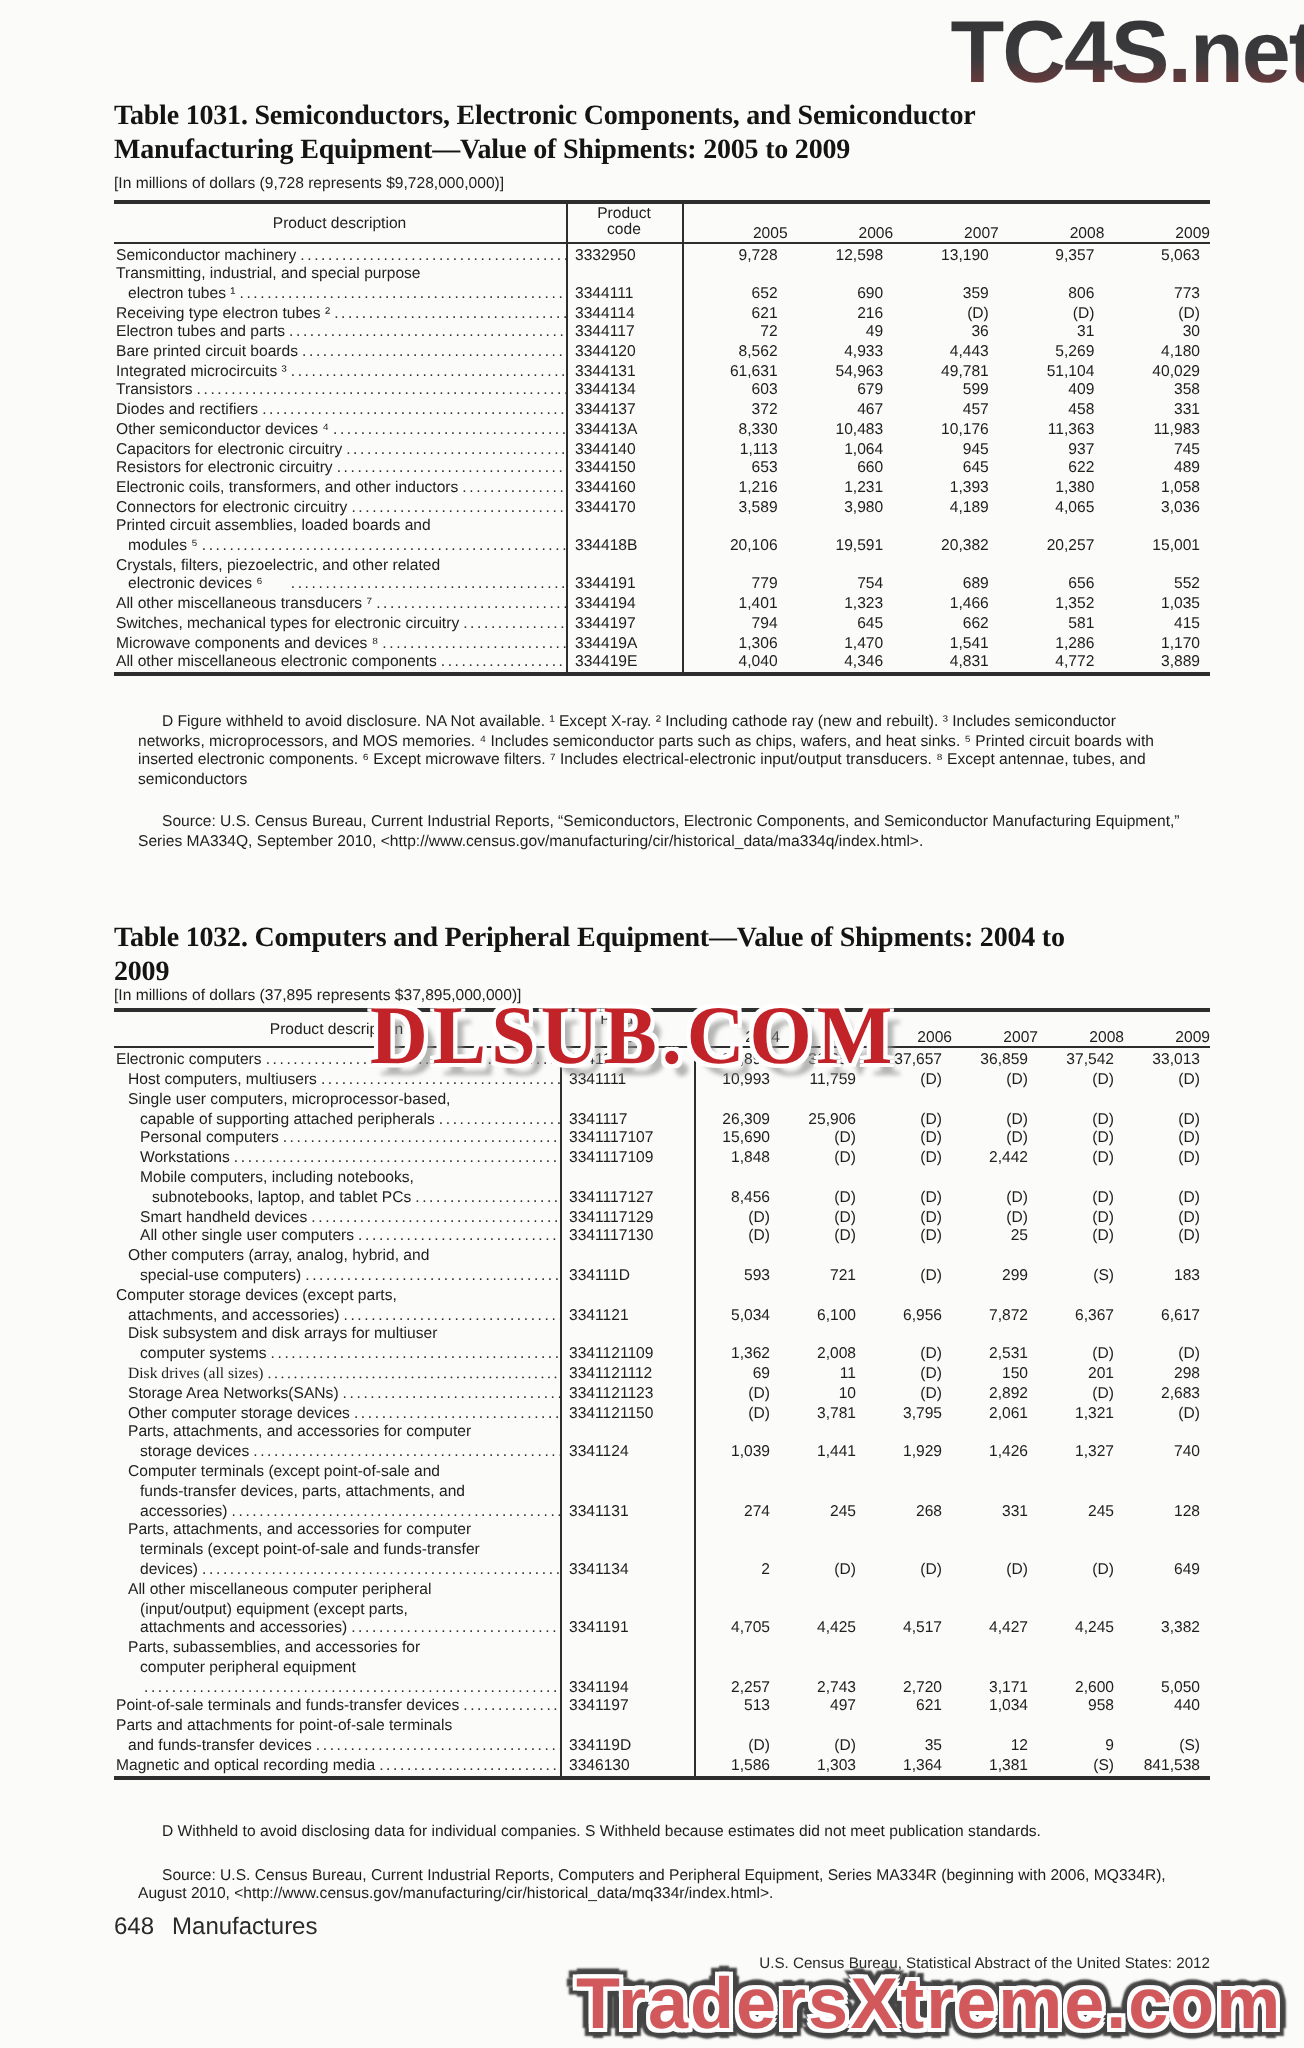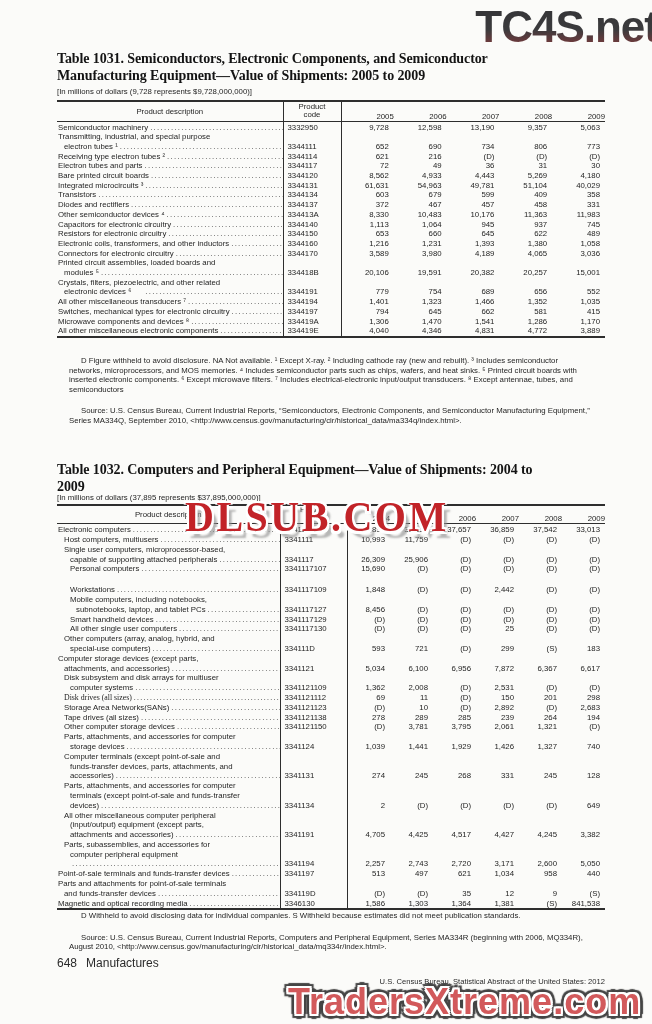--- a/index.html
+++ b/index.html
@@ -142,21 +142,21 @@
               <span class="dtext">Transmitting, industrial, and special purpose</span>
             </div>
             <div class="dline" style="padding-left: 6px;">
               <span class="dtext">electron tubes ¹</span>
               <span class="dots"></span>
             </div>
           </td>
           <td class="code">3344111</td>
           <td class="val">652</td>
           <td class="val">690</td>
-          <td class="val">734</td>
+          <td class="val">359</td>
           <td class="val">806</td>
           <td class="val">773</td>
         </tr>
         <tr>
           <td class="desc">
             <div class="dline" style="padding-left: 0px;">
               <span class="dtext">Receiving type electron tubes ²</span>
               <span class="dots"></span>
             </div>
           </td>
@@ -490,21 +490,21 @@
           <td class="code">3341117107</td>
           <td class="val">15,690</td>
           <td class="val">(D)</td>
           <td class="val">(D)</td>
           <td class="val">(D)</td>
           <td class="val">(D)</td>
           <td class="val">(D)</td>
         </tr>
         <tr>
           <td class="desc">
-            <div class="dline" style="padding-left: 12px; margin-top: 11px;">
+            <div class="dline" style="padding-left: 12px;">
               <span class="dtext">Workstations</span>
               <span class="dots"></span>
             </div>
           </td>
           <td class="code">3341117109</td>
           <td class="val">1,848</td>
           <td class="val">(D)</td>
           <td class="val">(D)</td>
           <td class="val">2,442</td>
           <td class="val">(D)</td>
@@ -638,35 +638,20 @@
           <td class="val">(D)</td>
           <td class="val">10</td>
           <td class="val">(D)</td>
           <td class="val">2,892</td>
           <td class="val">(D)</td>
           <td class="val">2,683</td>
         </tr>
         <tr>
           <td class="desc">
             <div class="dline" style="padding-left: 6px;">
-              <span class="dtext">Tape drives (all sizes)</span>
-              <span class="dots"></span>
-            </div>
-          </td>
-          <td class="code">3341121138</td>
-          <td class="val">278</td>
-          <td class="val">289</td>
-          <td class="val">285</td>
-          <td class="val">239</td>
-          <td class="val">264</td>
-          <td class="val">194</td>
-        </tr>
-        <tr>
-          <td class="desc">
-            <div class="dline" style="padding-left: 6px;">
               <span class="dtext">Other computer storage devices</span>
               <span class="dots"></span>
             </div>
           </td>
           <td class="code">3341121150</td>
           <td class="val">(D)</td>
           <td class="val">3,781</td>
           <td class="val">3,795</td>
           <td class="val">2,061</td>
           <td class="val">1,321</td>

